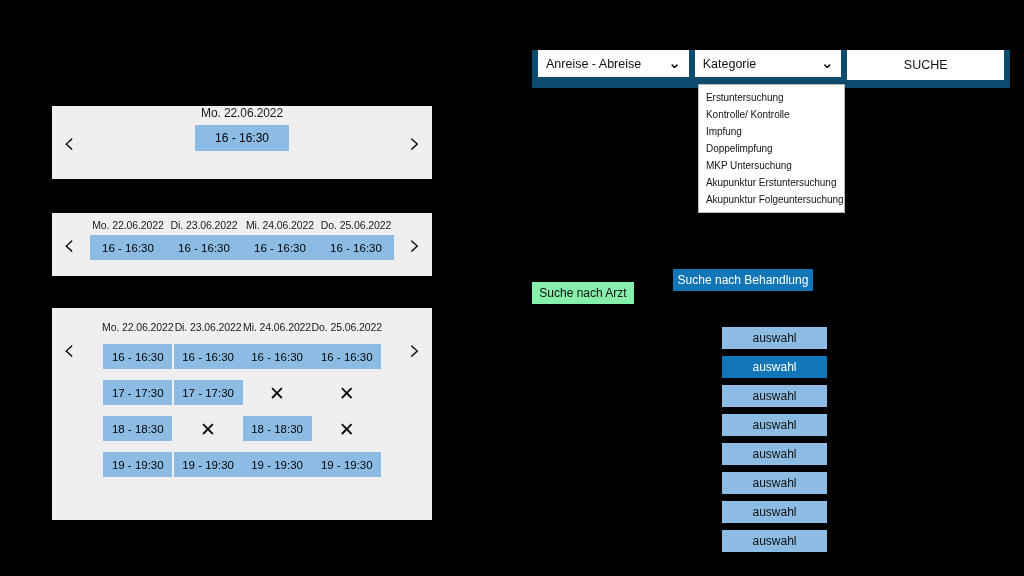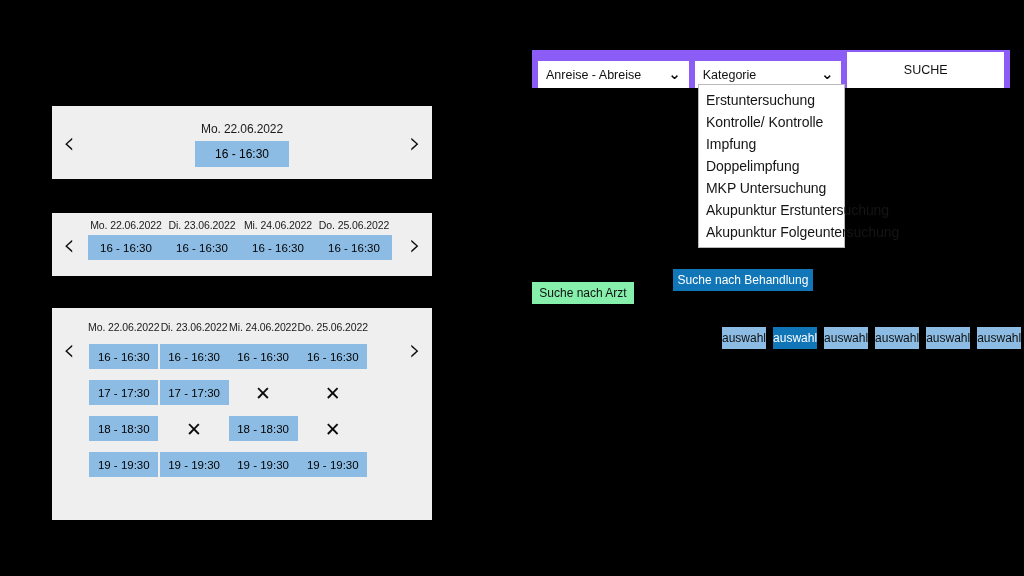--- a/index.html
+++ b/index.html
@@ -26,24 +26,24 @@
     line-height: 1;
     color: #0A0A0A;
     font-family: "DejaVu Sans", sans-serif;
     font-weight: 300;
     cursor: pointer;
     user-select: none;
   }
   .days-area {
     flex: 1 1 auto;
     display: flex;
-    justify-content: flex-start;
+    justify-content: center;
     align-items: flex-start;
     height: 100%;
-    padding: 16px 2px;
+    padding: 0 2px;
   }
   .day-col {
     display: flex;
     flex-direction: column;
     align-items: center;
   }
   .day-head {
     font-size: 10.5px;
     color: #1A1A1A;
     white-space: nowrap;
@@ -87,23 +87,23 @@
   #panel-grid .day-col { gap: 11px; }
   #panel-grid .nav-arrow { align-self: flex-start; margin-top: 27px; }
   #panel-grid .day-head { margin-bottom: 0px; }
   #panel-grid .slot { width: 69px; height: 25px; }
 
   
   #search-bar {
     position: absolute;
     left: 532px; top: 50px;
     width: 478px; height: 38px;
-    background: #8b5cf6;
-    display: flex;
-    align-items: flex-end;
+    background: #0c4a6e;
+    display: flex;
+    align-items: flex-start;
     padding: 0 6px;
     gap: 6px;
   }
   .select-box {
     position: relative;
     height: 27px;
     background: #FFFFFF;
     display: flex;
     align-items: center;
     padding: 0 8px;
@@ -116,41 +116,41 @@
   .select-label { flex: 1 1 auto; white-space: nowrap; }
   .chev-down {
     flex: 0 0 auto;
     font-size: 15px;
     font-weight: bold;
     line-height: 1;
     color: #0A0A0A;
     font-family: "DejaVu Sans", sans-serif;
   }
   #search-submit {
-    width: 158px; height: 36px;
+    width: 158px; height: 30px;
     background: #FFFFFF;
     border: none;
     font-family: "Liberation Sans", sans-serif;
     font-size: 12.5px;
     color: #111111;
     cursor: pointer;
     margin-left: auto;
   }
 
   
   #category-dropdown {
     position: absolute;
     left: 698px; top: 84px;
     width: 147px;
     background: #FFFFFF;
     border: 1px solid #B9B9B9;
     padding: 4px 0 4px 0;
   }
   .dd-item {
-    font-size: 14px;
+    font-size: 10px;
     color: #151515;
     padding: 3px 0 3px 7px;
     white-space: nowrap;
     cursor: pointer;
     letter-spacing: -0.05px;
   }
 
   
   .mode-btn {
     position: absolute;
@@ -170,21 +170,21 @@
     left: 673px; top: 269px; width: 140px;
     background: #1076B8; color: #FFFFFF;
   }
 
   
   #auswahl-list {
     position: absolute;
     left: 722px; top: 327px;
     width: 105px;
     display: flex;
-    flex-direction: row;
+    flex-direction: column;
     gap: 7px;
     align-items: center;
   }
   .auswahl-btn {
     width: 105px; height: 22px;
     background: #8CBCE3;
     color: #101010;
     font-size: 12px;
     display: flex;
     align-items: center;

